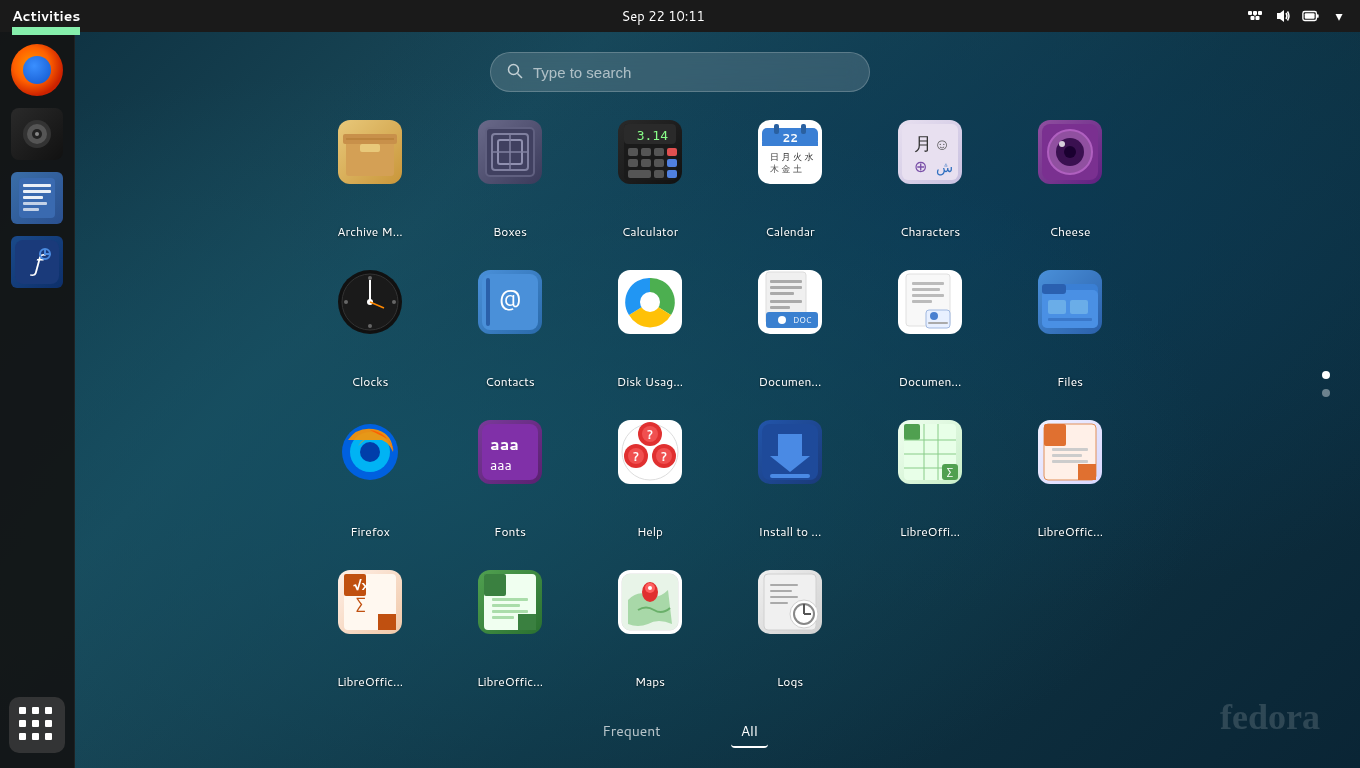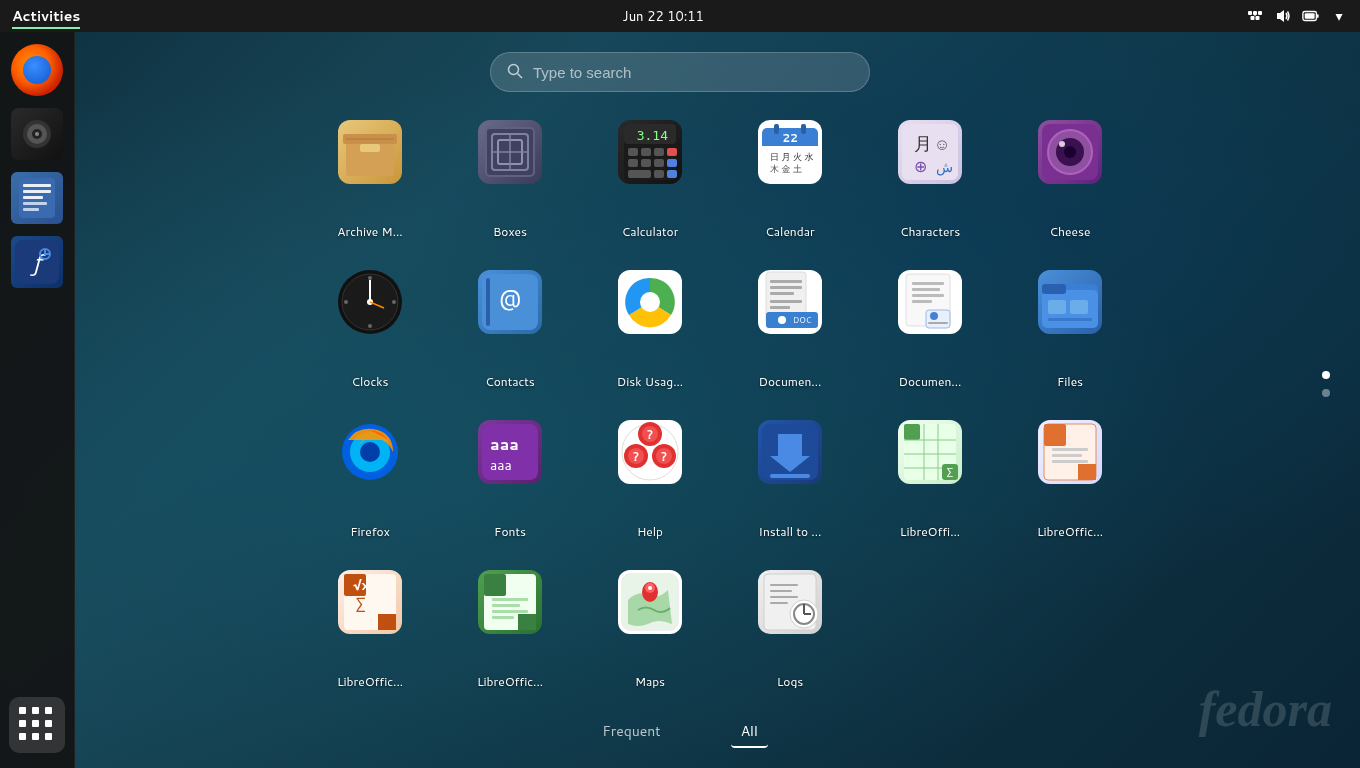--- a/index.html
+++ b/index.html
@@ -34,21 +34,21 @@
       justify-content: space-between;
       z-index: 100;
       padding: 0 12px;
     }
     .topbar-left {
       color: white;
       font-size: 14px;
       font-weight: bold;
     }
     .topbar-left span {
-      border-bottom: 2px solid #86efac;
+      border-bottom: 8px solid #86efac;
       padding-bottom: 1px;
     }
     .topbar-center {
       color: white;
       font-size: 13px;
       display: flex;
       gap: 8px;
     }
     .topbar-right {
       display: flex;
@@ -304,24 +304,23 @@
     }
     .tab-btn.active {
       color: white;
       border-bottom: 2px solid white;
     }
 
     
     .fedora-watermark {
       position: absolute;
       bottom: 30px;
-      right: 28px;
+      right: 40px;
       color: rgba(255,255,255,0.15);
-      font-size: 50px;
-      font-style: italic;
+      font-size: 36px;
       font-weight: bold;
       z-index: 5;
       font-family: serif;
     }
 
     
     .icon-archive {
       background: linear-gradient(135deg, #e8c87a, #c9963a);
     }
     .icon-boxes {
@@ -401,21 +400,21 @@
 </head>
 <body>
 
 <div class="bg"></div>
 
 <div class="topbar">
   <div class="topbar-left">
     <span>Activities</span>
   </div>
   <div class="topbar-center">
-    <span>Jun 22  10:11</span>
+    <span>Sep 22  10:11</span>
   </div>
   <div class="topbar-right">
     <div class="topbar-icon">
       <svg width="16" height="16" viewBox="0 0 16 16" fill="white">
         <rect x="1" y="3" width="4" height="4" rx="1"></rect>
         <rect x="6" y="3" width="4" height="4" rx="1"></rect>
         <rect x="11" y="3" width="4" height="4" rx="1"></rect>
         <rect x="3.5" y="8" width="4" height="4" rx="1"></rect>
         <rect x="8.5" y="8" width="4" height="4" rx="1"></rect>
         <line x1="8" y1="7" x2="8" y2="8" stroke="white" stroke-width="1"></line>

